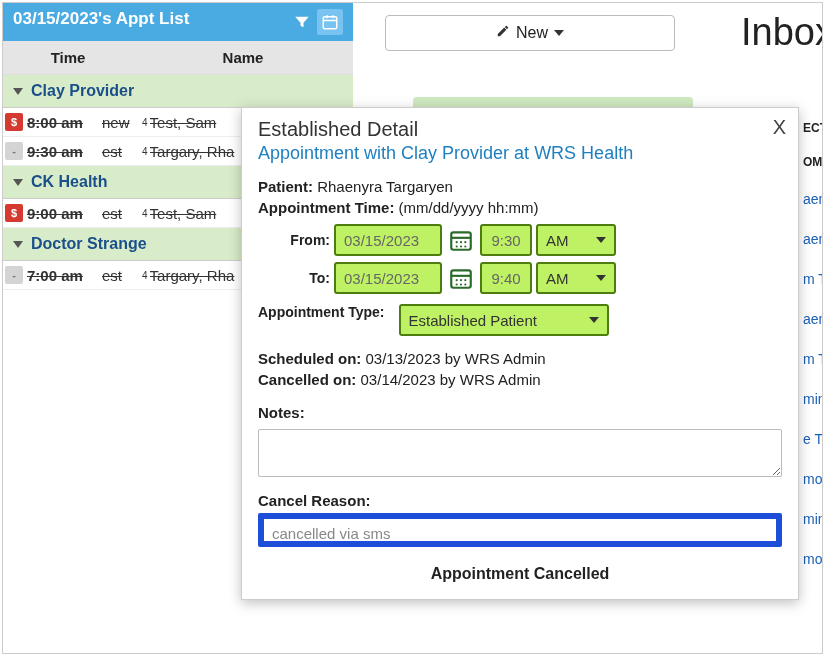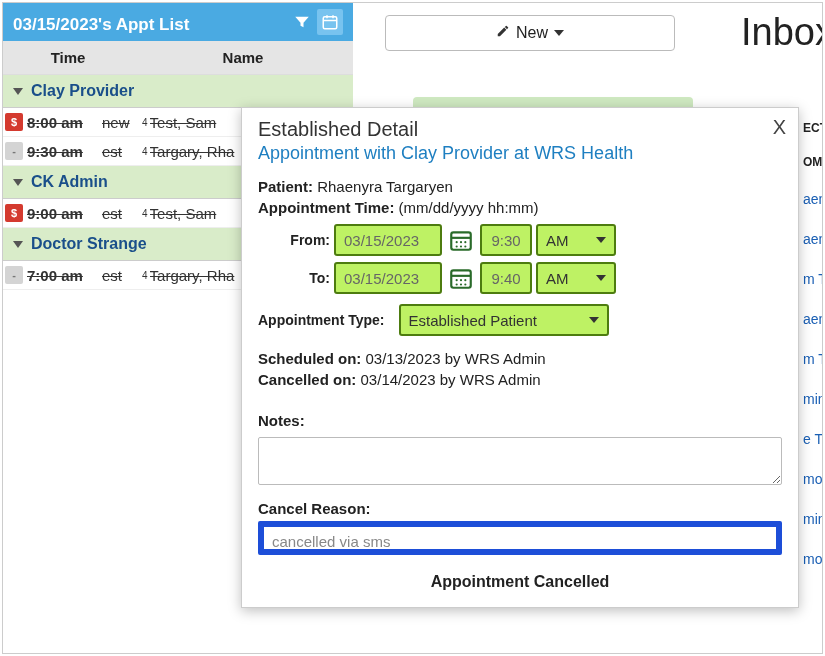--- a/index.html
+++ b/index.html
@@ -26,21 +26,21 @@
     left: 0; top: 0;
     width: 350px;
     background: #fff;
   }
   .appt-header {
     background: #4aaae2;
     color: #fff;
     font-weight: bold;
     font-size: 17px;
     padding: 6px 10px;
-    display: flex; align-items: flex-end;
+    display: flex; align-items: flex-start;
   }
   .appt-header .spacer { flex: 1; }
   .appt-header .hicon {
     width: 26px; height: 26px;
     display: flex; align-items: center; justify-content: center;
     margin-left: 2px;
     color: #fff;
   }
   .appt-header .hicon.cal {
     background: #78c3ef;
@@ -157,21 +157,21 @@
     width:30px; height:30px;
     display:flex;align-items:center;justify-content:center;
   }
   .cal-icon svg { width:26px; height:26px; }
   .sel .car {
     width:0; height:0;
     border-left:5px solid transparent;
     border-right:5px solid transparent;
     border-top:6px solid #333;
   }
-  .apttype { display:flex; align-items:center; gap:14px; margin:10px 0 14px 0;}
+  .apttype { display:flex; align-items:flex-start; gap:14px; margin:10px 0 14px 0;}
   .apttype .tin.sel { width: 210px; }
   .notes-area {
     width:100%; height:48px; margin-top:4px;
     border:1px solid #bbb; border-radius:2px;
     resize:vertical;
   }
   .cancel-area {
     width:100%; height:34px; margin-top:4px;
     border:6px solid #1d4ed8; border-radius:2px;
     padding:6px 8px; color:#888; font-size:15px;
@@ -222,21 +222,21 @@
         </div>
         <div class="appt-row">
           <span class="badge gray">-</span>
           <span class="atime">9:30 am</span>
           <span class="astat">est</span>
           <span class="asup">4</span>
           <span class="aname">Targary, Rha</span>
         </div>
         <div class="prov-head">
           <span class="tri-down"></span>
-          <span>CK Admin</span>
+          <span>CK Health</span>
         </div>
         <div class="appt-row">
           <span class="badge red">$</span>
           <span class="atime">9:00 am</span>
           <span class="astat">est</span>
           <span class="asup">4</span>
           <span class="aname">Test, Sam</span>
         </div>
         <div class="prov-head">
           <span class="tri-down"></span>
@@ -359,21 +359,21 @@
 
     <div class="mrow">
       <b>Scheduled on:</b>
       <span>03/13/2023 by WRS Admin</span>
     </div>
     <div class="mrow">
       <b>Cancelled on:</b>
       <span>03/14/2023 by WRS Admin</span>
     </div>
 
-    <div class="mrow" style="margin-top:24px;">
+    <div class="mrow" style="margin-top:16px;">
       <b>Notes:</b>
     </div>
     <textarea class="notes-area" style=""></textarea>
 
     <div class="mrow" style="margin-top:12px;">
       <b>Cancel Reason:</b>
     </div>
     <div class="cancel-area">
       <span>cancelled via sms</span>
     </div>

